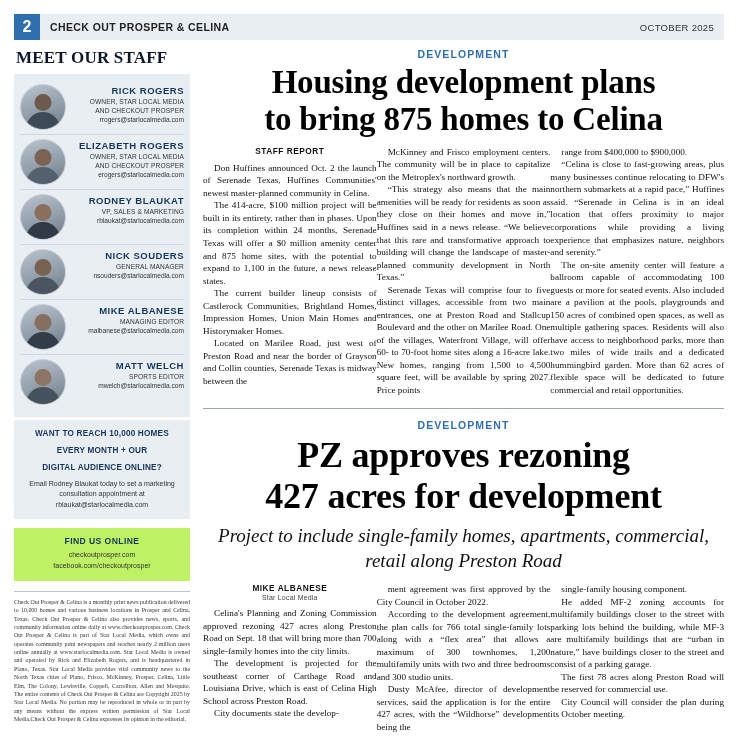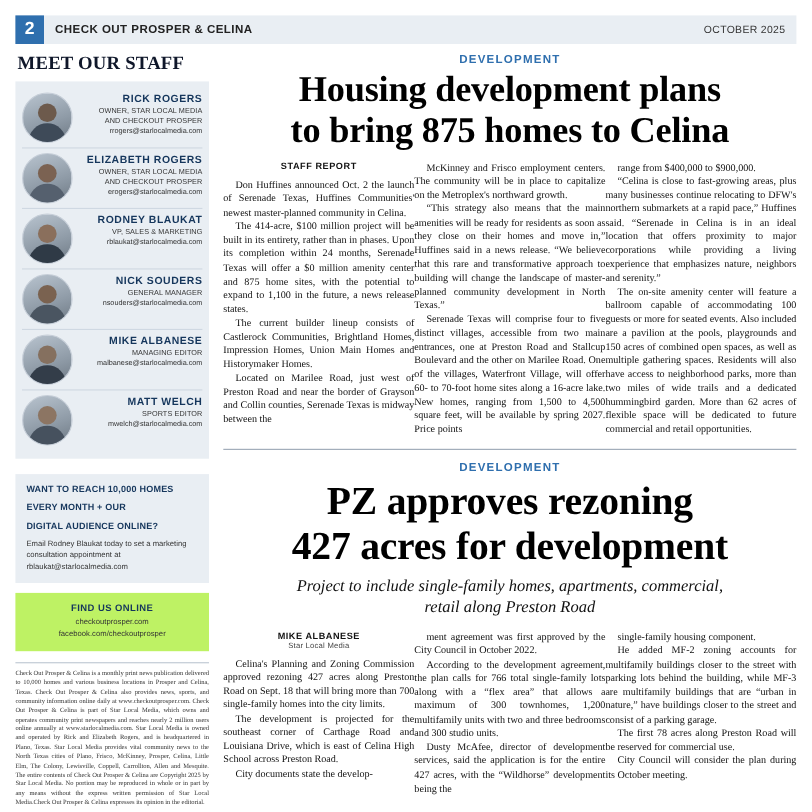--- a/index.html
+++ b/index.html
@@ -93,21 +93,21 @@
     font-size:6.6px;color:#333;line-height:1.35;text-align:right;
     letter-spacing:.1px;
   }
   .staff-mail{
     font-family:"Liberation Sans", sans-serif;
     font-size:6.6px;color:#333;line-height:1.35;text-align:right;
     word-break:break-all;
   }
 
   .promo{
-    background:#e9eef3;margin-top:14px;padding:8px 10px 9px 10px;text-align:left;
+    background:#e9eef3;margin-top:3px;padding:8px 10px 9px 10px;text-align:center;
   }
   .promo-head{
     font-family:"Liberation Sans", sans-serif;
     font-weight:bold;font-size:8.2px;color:#15365c;line-height:1.45;
     letter-spacing:.2px;margin-bottom:5px;
   }
   .promo-body{
     font-family:"Liberation Sans", sans-serif;
     font-size:7px;color:#333;line-height:1.5;
   }
@@ -138,21 +138,21 @@
     color:#2f6fae;text-align:center;margin-bottom:4px;
   }
   .headline{
     font-family:"Liberation Serif", serif;
     font-weight:bold;font-size:33px;line-height:1.12;
     text-align:center;color:#000;margin:0 0 8px 0;letter-spacing:-.2px;
   }
   .headline.h2{font-size:36px;text-align:center;}
   .deck{
     font-family:"Liberation Serif", serif;
-    font-style:italic;font-size:15px;line-height:1.3;
+    font-style:italic;font-size:19px;line-height:1.3;
     text-align:center;color:#111;margin:2px 0 10px 0;
   }
   .rule{
     border-top:1px solid #9aa6b4;margin:12px 0 10px 0;
   }
 
   .cols{display:flex;gap:0;}
   .col{flex:1;min-width:0;}
   .byline{
     font-family:"Liberation Sans", sans-serif;

